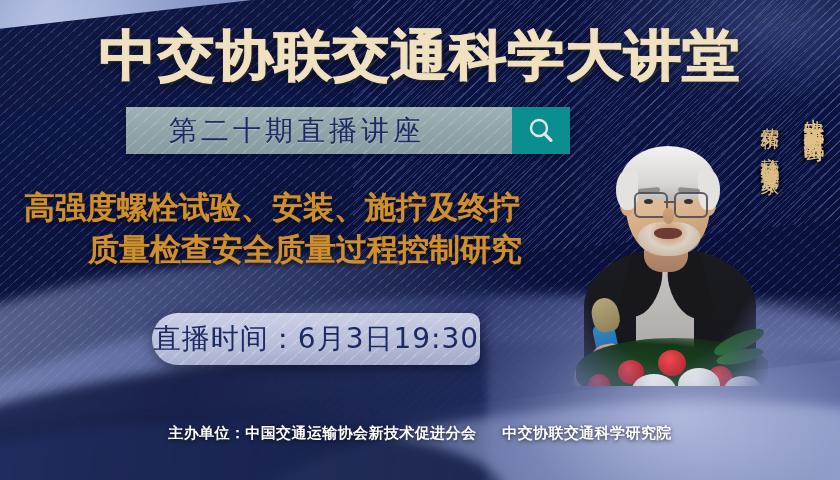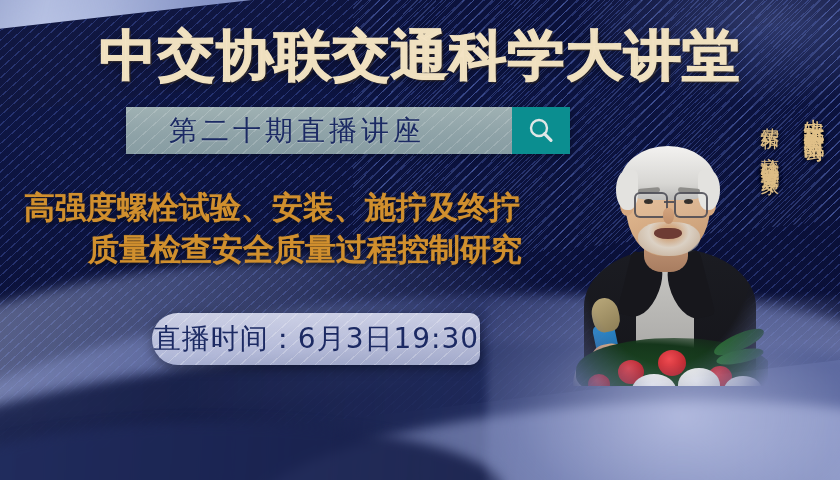--- a/index.html
+++ b/index.html
@@ -484,14 +484,17 @@
     <span class="l2">质量检查安全质量过程控制研究</span>
   </div>
 
   <div class="timepill">
     <span class="txt">直播时间：6月3日19:30</span>
   </div>
 
   <div class="vtext vtext-company">中铁大桥科学研究院有限公司</div>
   <div class="vtext vtext-person">黄绍桥  高栓试验研究首席专家</div>
 
+  <div class="footer">
+    <span>主办单位：</span><span>中国交通运输协会新技术促进分会</span><span class="gap"></span><span>中交协联交通科学研究院</span>
+  </div>
 
 </div>
 
 </body></html>

